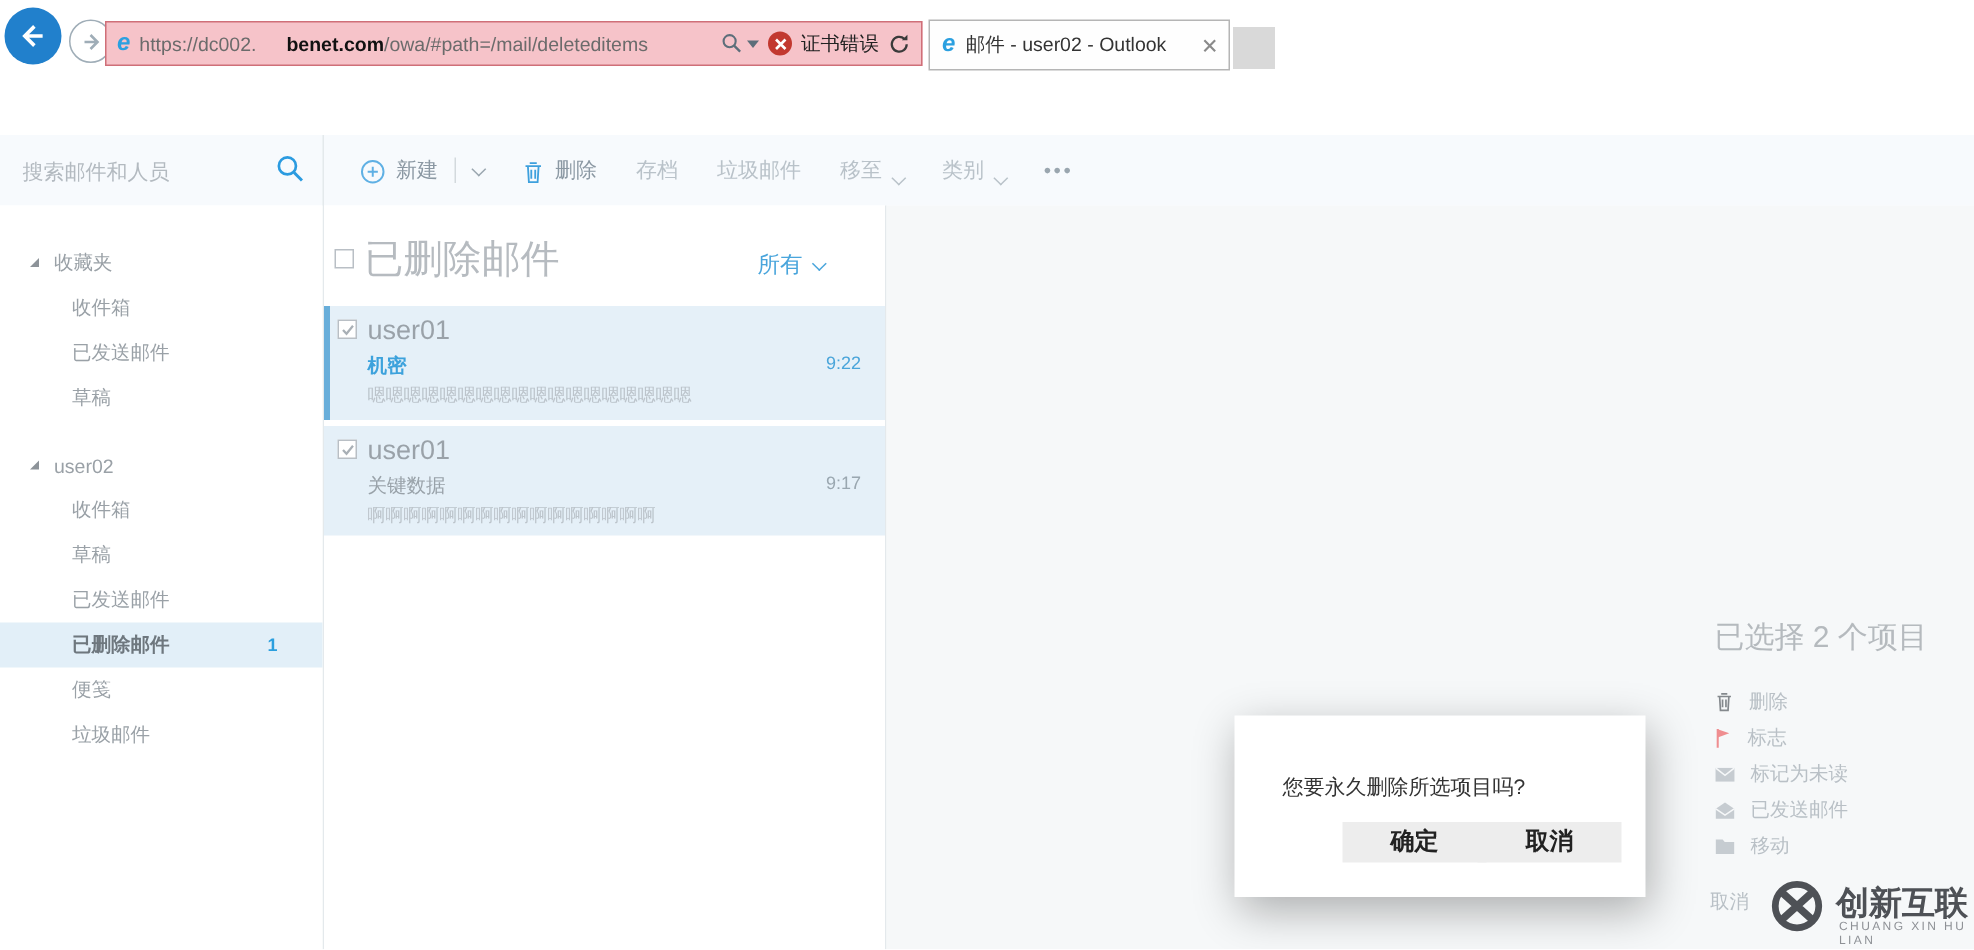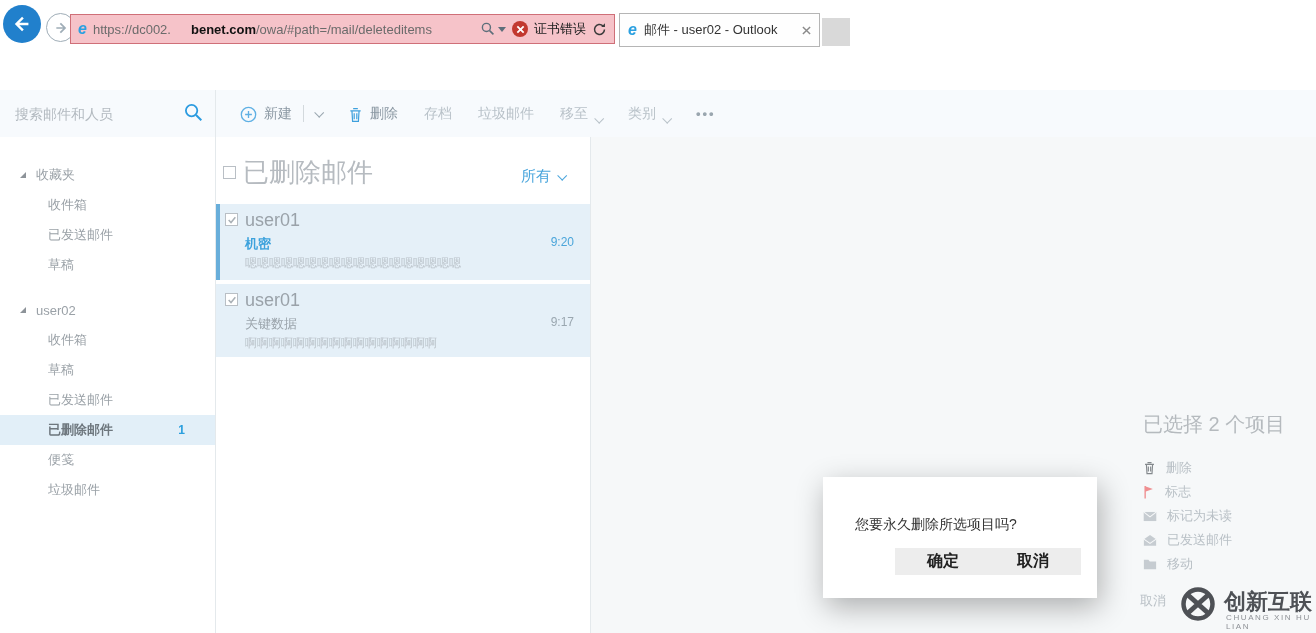--- a/index.html
+++ b/index.html
@@ -66,21 +66,21 @@
   .tri{width:0;height:0;border-bottom:6px solid #8d9399;border-left:6px solid transparent;margin-right:10px;}
   .nav-gap{height:15px;}
 
   
   .list{position:absolute;left:216px;top:137px;width:374px;bottom:0;background:#fff;}
   .cb{width:13px;height:13px;border:1px solid #b9bfc5;background:#fff;box-sizing:border-box;
       display:flex;align-items:center;justify-content:center;cursor:pointer;}
   .list-cb{position:absolute;left:7px;top:29px;}
   .list-title{position:absolute;left:27px;top:18px;font-size:26px;color:#b6bbc0;font-weight:400;}
   .filter{position:absolute;left:289px;top:30px;display:flex;align-items:center;gap:7px;
-          font-size:15px;color:#49a5dc;cursor:pointer;margin-left:16px;}
+          font-size:15px;color:#49a5dc;cursor:pointer;}
   .msg{position:absolute;left:0;width:374px;background:#e5f0f8;cursor:pointer;}
   .msg1{top:67px;height:76px;}
   .msg2{top:147px;height:73px;}
   .msg .bar{position:absolute;left:0;top:0;bottom:0;width:4px;background:#68aeda;}
   .msg .cb{position:absolute;left:9px;top:9px;}
   .msg .sender{position:absolute;left:29px;top:6px;font-size:18px;color:#9aa2a9;}
   .msg .subject{position:absolute;left:29px;top:31px;font-size:13px;}
   .msg.unread .subject{color:#3da2dc;font-weight:700;}
   .msg.read .subject{color:#99a2a9;}
   .msg .time{position:absolute;right:16px;top:31px;font-size:12px;}
@@ -261,21 +261,21 @@
 
     <div class="msg msg1 unread">
       <span class="bar"></span>
       <span class="cb">
         <svg width="10" height="10" viewBox="0 0 12 12">
           <polyline points="2,6 4.8,9 10,2.6" fill="none" stroke="#a9b0b6" stroke-width="1.8"></polyline>
         </svg>
       </span>
       <span class="sender">user01</span>
       <span class="subject">机密</span>
-      <span class="time">9:20</span>
+      <span class="time">9:22</span>
       <span class="preview">嗯嗯嗯嗯嗯嗯嗯嗯嗯嗯嗯嗯嗯嗯嗯嗯嗯嗯</span>
     </div>
 
     <div class="msg msg2 read">
       <span class="cb">
         <svg width="10" height="10" viewBox="0 0 12 12">
           <polyline points="2,6 4.8,9 10,2.6" fill="none" stroke="#a9b0b6" stroke-width="1.8"></polyline>
         </svg>
       </span>
       <span class="sender">user01</span>

